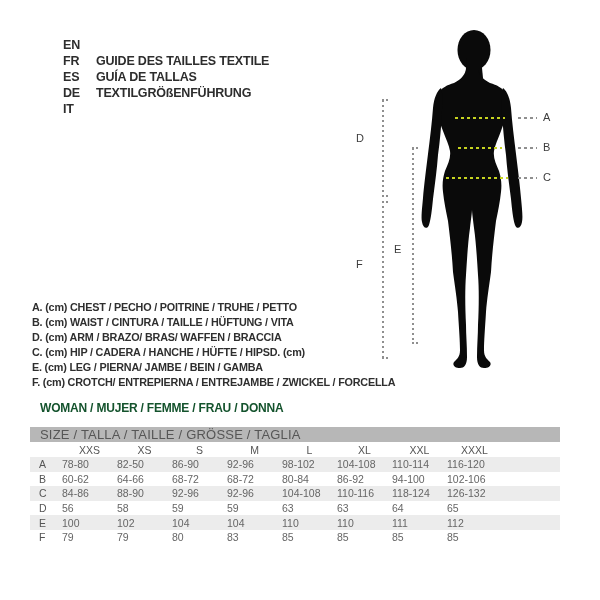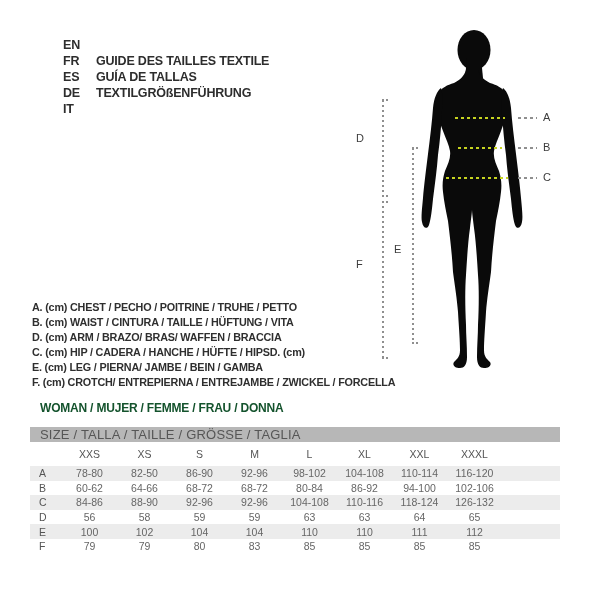--- a/index.html
+++ b/index.html
@@ -66,24 +66,24 @@
   .size-table th, .size-table td {
     font-weight: 400; padding: 0; vertical-align: middle;
     white-space: nowrap; overflow: hidden;
   }
   .size-table .title-row th {
     background: #b7b7b7; color: #565656; text-align: left;
     font-size: 13px; height: 15px; padding-left: 10px; letter-spacing: 0.2px;
   }
   .size-table .cols-row th {
     background: #ffffff; color: #555555; font-size: 10.5px;
-    height: 24px; text-align: center;
+    height: 15px; text-align: center;
   }
   .size-table td {
-    font-size: 10.5px; color: #666666; height: 14.6px; text-align: center;
+    font-size: 10.5px; color: #666666; height: 14.6px; 
   }
   .size-table td.row-label { text-align: left; padding-left: 9px; color: #555555; }
   .size-table tr.striped td { background: #ececec; }
 </style>
 </head>
 <body>
 
 <div class="page">
 
   <div class="lang-block">

